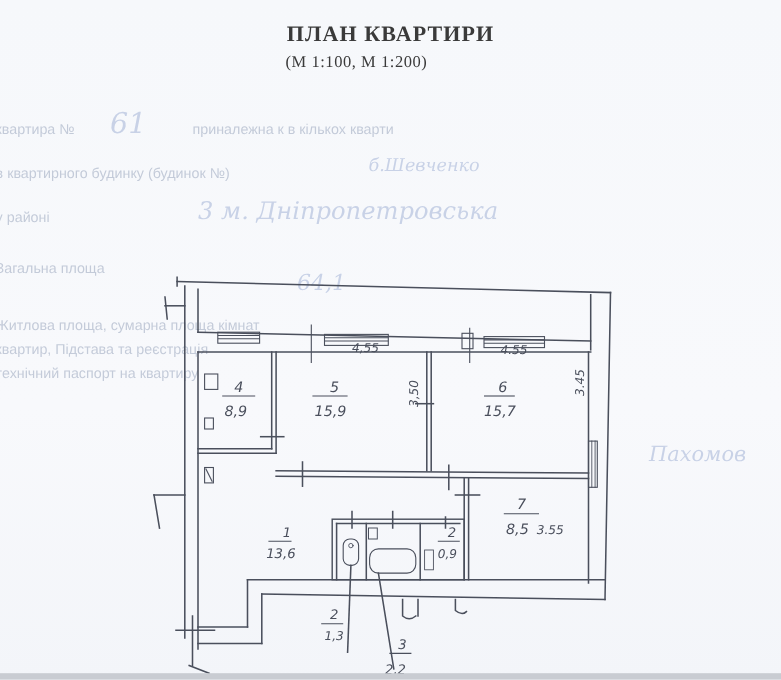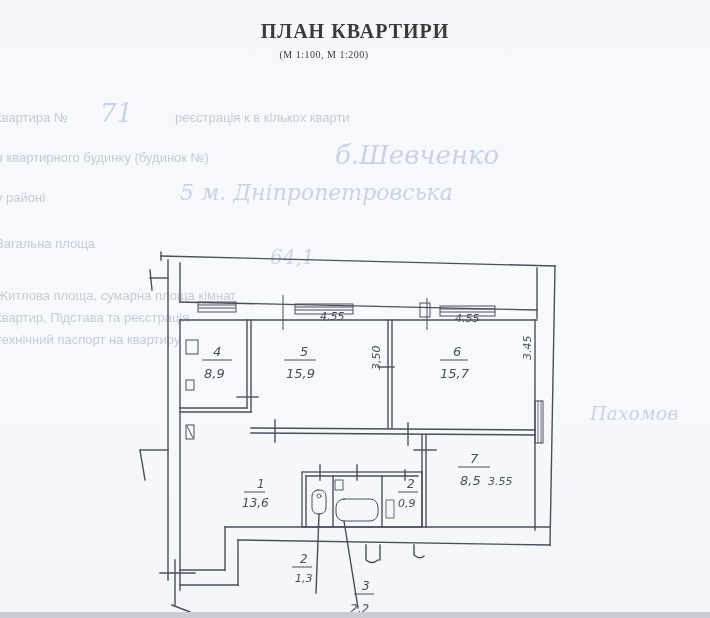--- a/index.html
+++ b/index.html
@@ -12,21 +12,21 @@
   .paper {
     position:absolute; left:0; top:0; width:710px; height:618px;
     background: linear-gradient(180deg,#f6f8fb 0%, #f8f9fc 60%, #f3f5f9 100%);
   }
   .title {
     position:absolute; left:0; width:710px; text-align:center;
     top:20px; font-size:20px; font-weight:bold; letter-spacing:1px; color:#3a3a3a;
   }
   .scale {
     position:absolute; left:0; width:648px; text-align:center;
-    top:49px; font-size:10px; color:#3a3a3a; letter-spacing:0.5px;
+    top:49px; font-size:15px; color:#3a3a3a; letter-spacing:0.5px;
   }
   .ghost {
     position:absolute; color:#9aa6bd; opacity:0.55; font-family:"Liberation Sans", sans-serif;
     font-size:13px; white-space:nowrap;
   }
   .ghost-hand {
     position:absolute; color:#a3b3d6; opacity:0.55; font-family:"DejaVu Serif", serif;
     font-style:italic; white-space:nowrap;
   }
   svg.plan { position:absolute; left:0; top:0; }
@@ -39,26 +39,26 @@
 </style>
 </head>
 <body>
 
 <div class="paper"></div>
 
 <div class="title">ПЛАН  КВАРТИРИ</div>
 <div class="scale">(М 1:100, М 1:200)</div>
 
 <div class="ghost" style="left:-4px; top:110px;">квартира №</div>
-<div class="ghost-hand" style="left:100px; top:98px; font-size:26px;">71</div>
-<div class="ghost" style="left:175px; top:110px;">реєстрація к в кількох кварти</div>
+<div class="ghost-hand" style="left:100px; top:98px; font-size:26px;">61</div>
+<div class="ghost" style="left:175px; top:110px;">приналежна к в кількох кварти</div>
 <div class="ghost" style="left:-4px; top:150px;">в квартирного будинку (будинок №)</div>
-<div class="ghost-hand" style="left:335px; top:140px; font-size:26px;">б.Шевченко</div>
+<div class="ghost-hand" style="left:335px; top:140px; font-size:16px;">б.Шевченко</div>
 <div class="ghost" style="left:-4px; top:190px;">у районі</div>
-<div class="ghost-hand" style="left:180px; top:180px; font-size:22px;">5 м. Дніпропетровська</div>
+<div class="ghost-hand" style="left:180px; top:180px; font-size:22px;">3 м. Дніпропетровська</div>
 <div class="ghost" style="left:-4px; top:236px;">Загальна площа</div>
 <div class="ghost-hand" style="left:270px; top:222px; font-size:20px;margin-top:23px;">64,1</div>
 <div class="ghost" style="left:-4px; top:288px;">Житлова площа, сумарна площа кімнат</div>
 <div class="ghost" style="left:-4px; top:310px;">квартир, Підстава та реєстрація</div>
 <div class="ghost" style="left:-4px; top:332px;">технічний паспорт на квартиру</div>
 <div class="ghost-hand" style="left:590px; top:402px; font-size:19px;">Пахомов</div>
 
 <svg class="plan" width="710" height="618" viewBox="0 0 710 618">
   <g stroke="#4a4f5c" stroke-width="1.4" fill="none" stroke-linecap="square">
 

